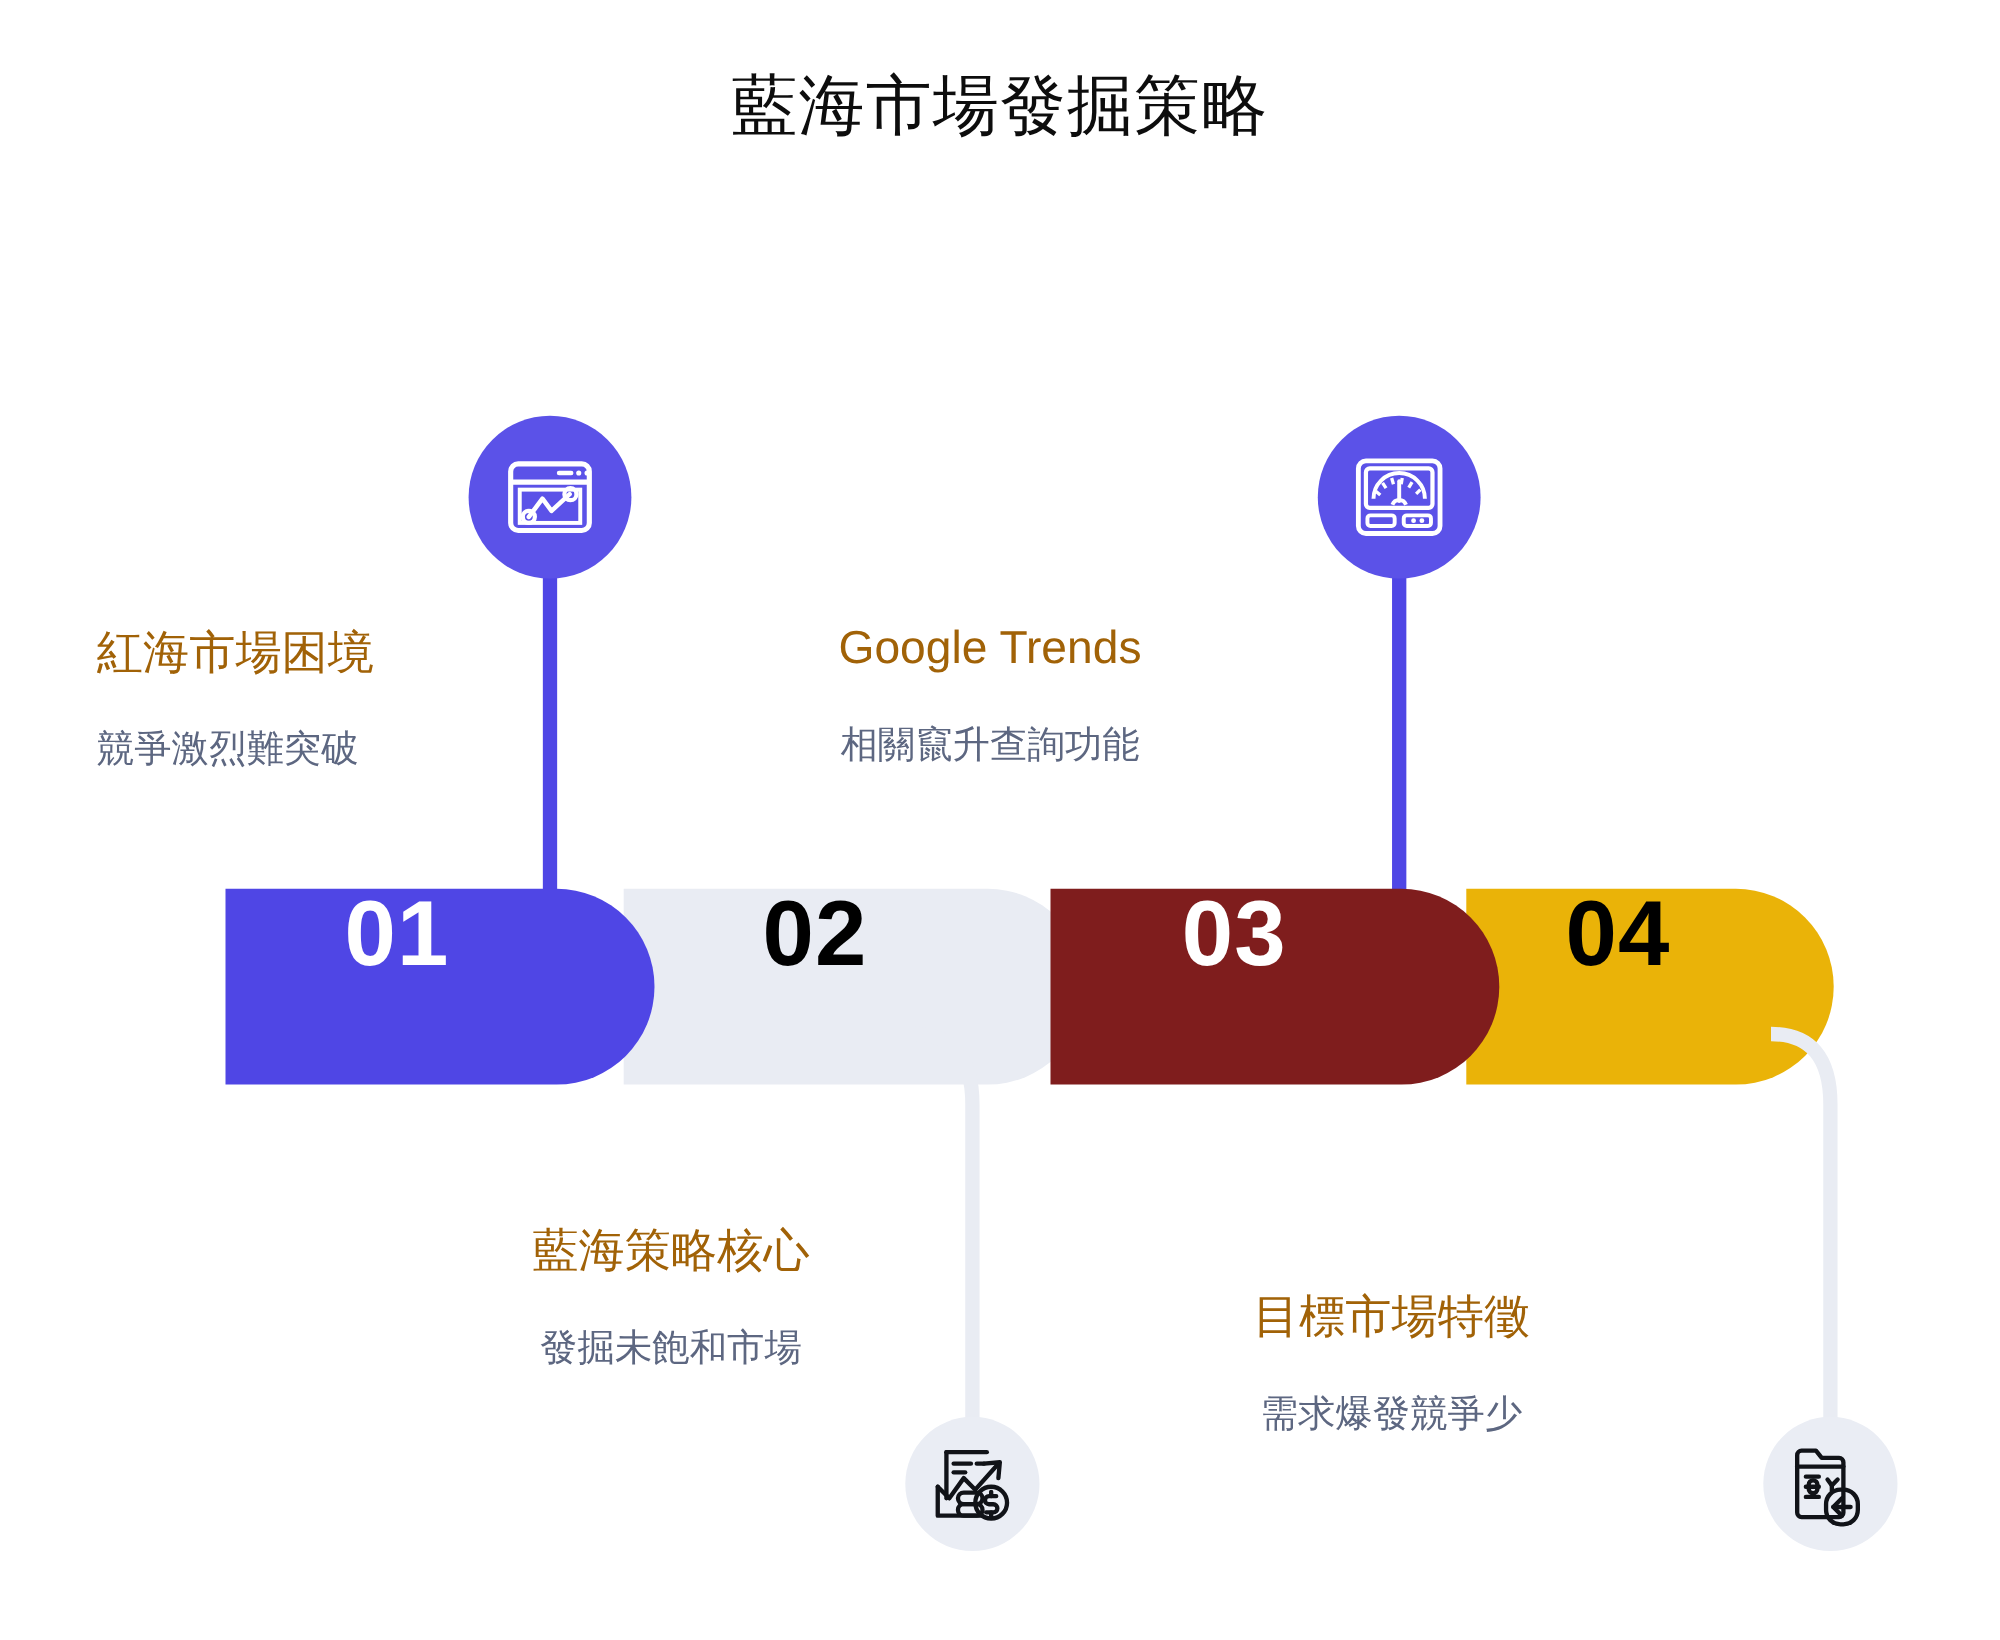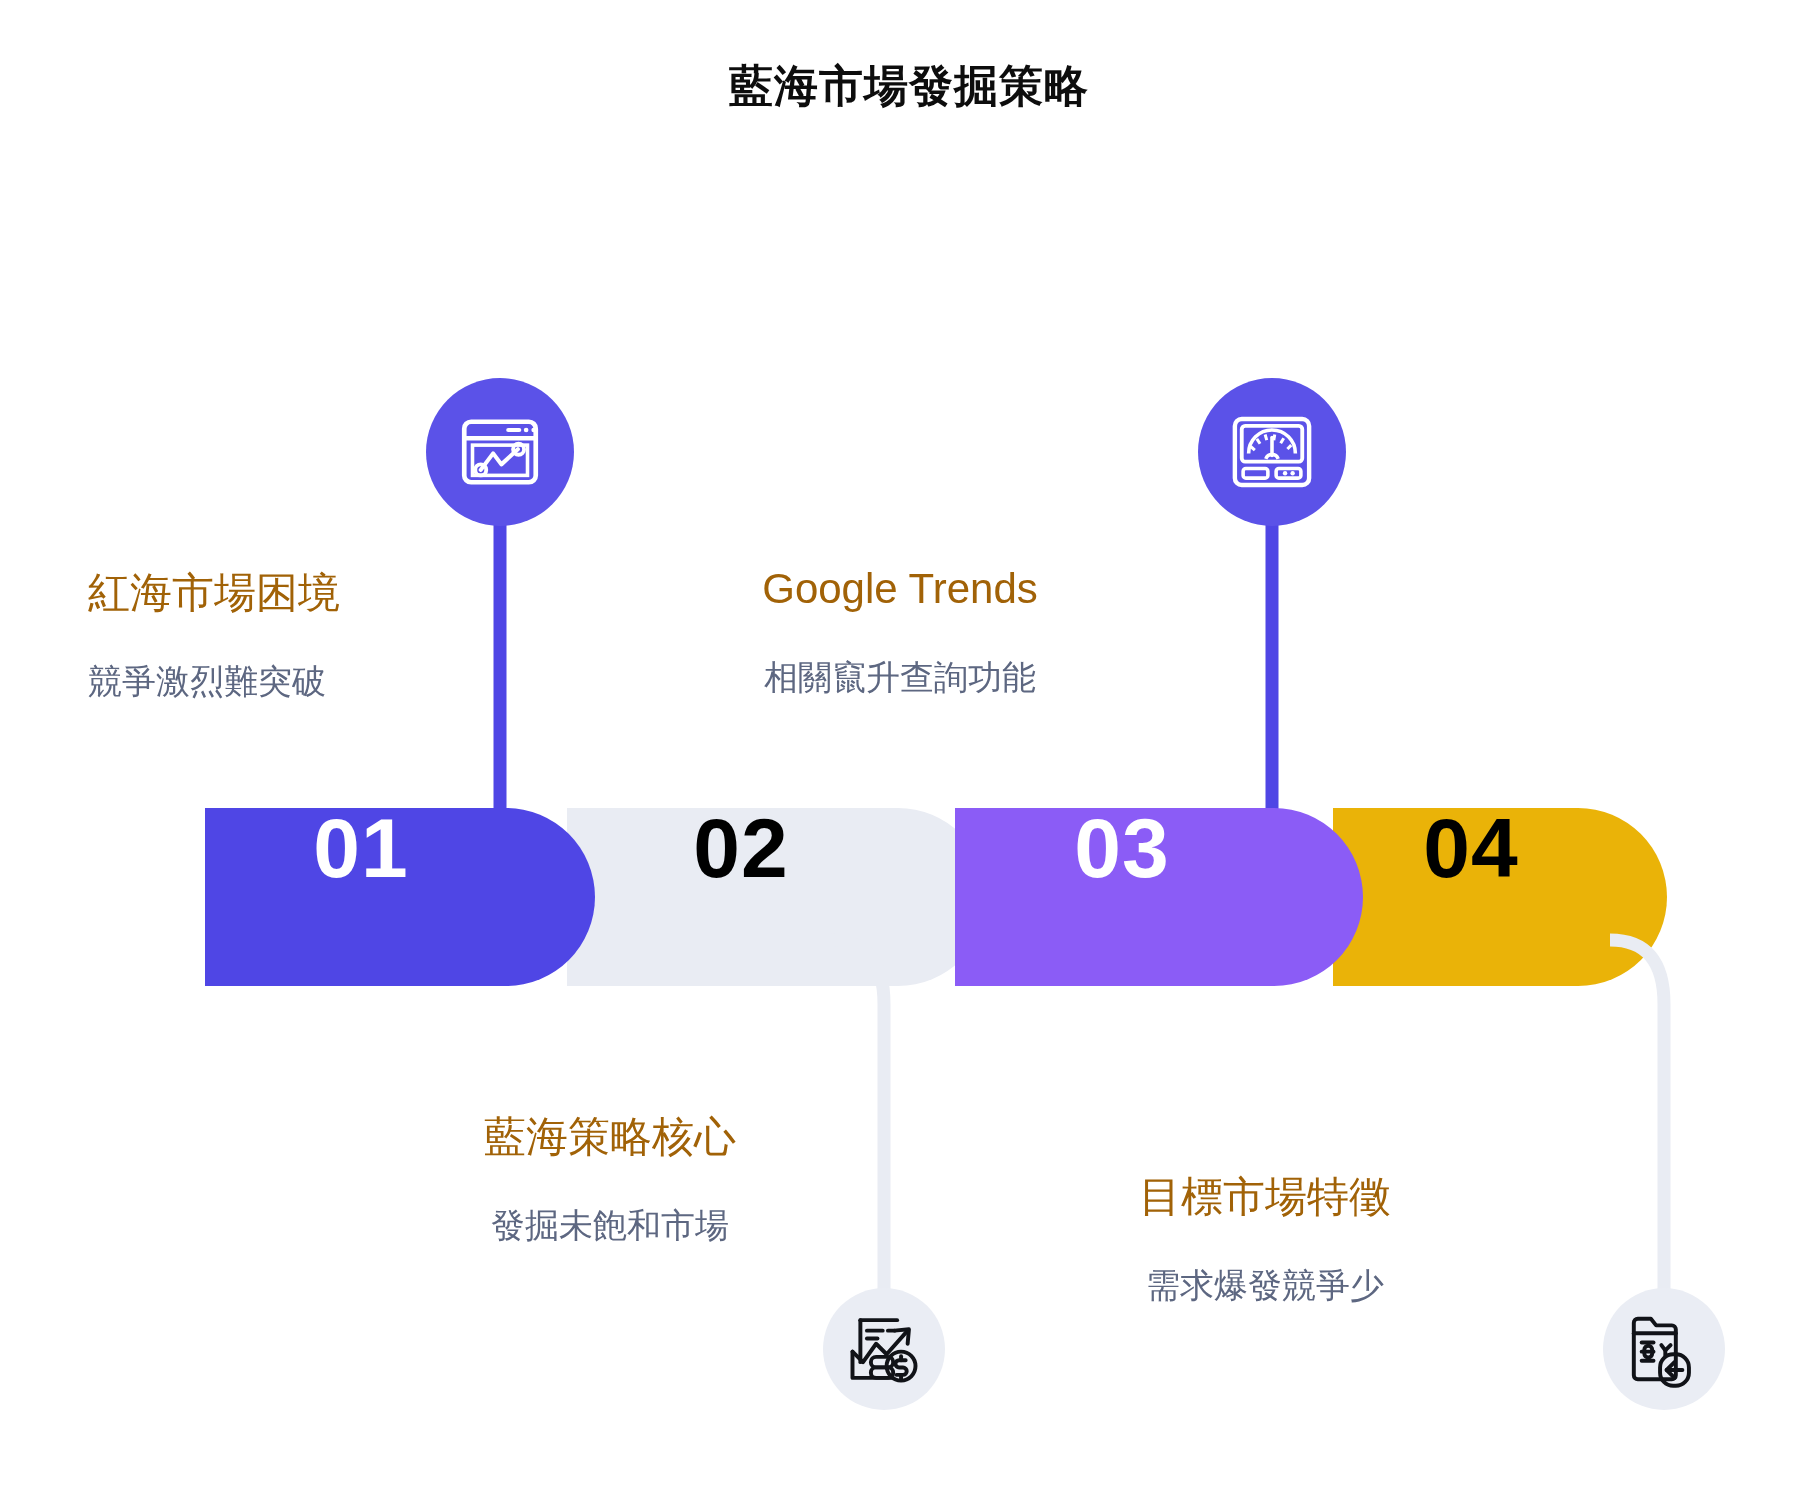--- a/index.html
+++ b/index.html
@@ -21,22 +21,22 @@
     height: 1491px;
   }
 
   
   .page-title {
     position: absolute;
     top: 58px;
     left: 0;
     width: 1818px;
     text-align: center;
-    font-size: 44px;
-    font-weight: bold;
+    font-size: 60px;
+    font-weight: normal;
     color: #0d0d0d;
     letter-spacing: 1px;
     line-height: 1.25;
   }
 
   
   #connectors {
     position: absolute;
     top: 0;
     left: 0;
@@ -83,21 +83,21 @@
     width: 420px;
     background: #e9ecf3;
     border-radius: 0 95px 95px 0;
     padding-right: 72px;
     z-index: -1;
   }
   .bar-2 .bar-num { color: #000000; }
   .bar-3 {
     left: 750px;
     width: 408px;
-    background: #8b5cf6;
+    background: #7f1d1d;
     border-radius: 0 95px 95px 0;
     padding-right: 74px;
   }
   .bar-3 .bar-num { color: #ffffff; }
   .bar-4 {
     left: 1128px;
     width: 334px;
     background: #eab308;
     border-radius: 0 95px 95px 0;
     padding-right: 58px;

